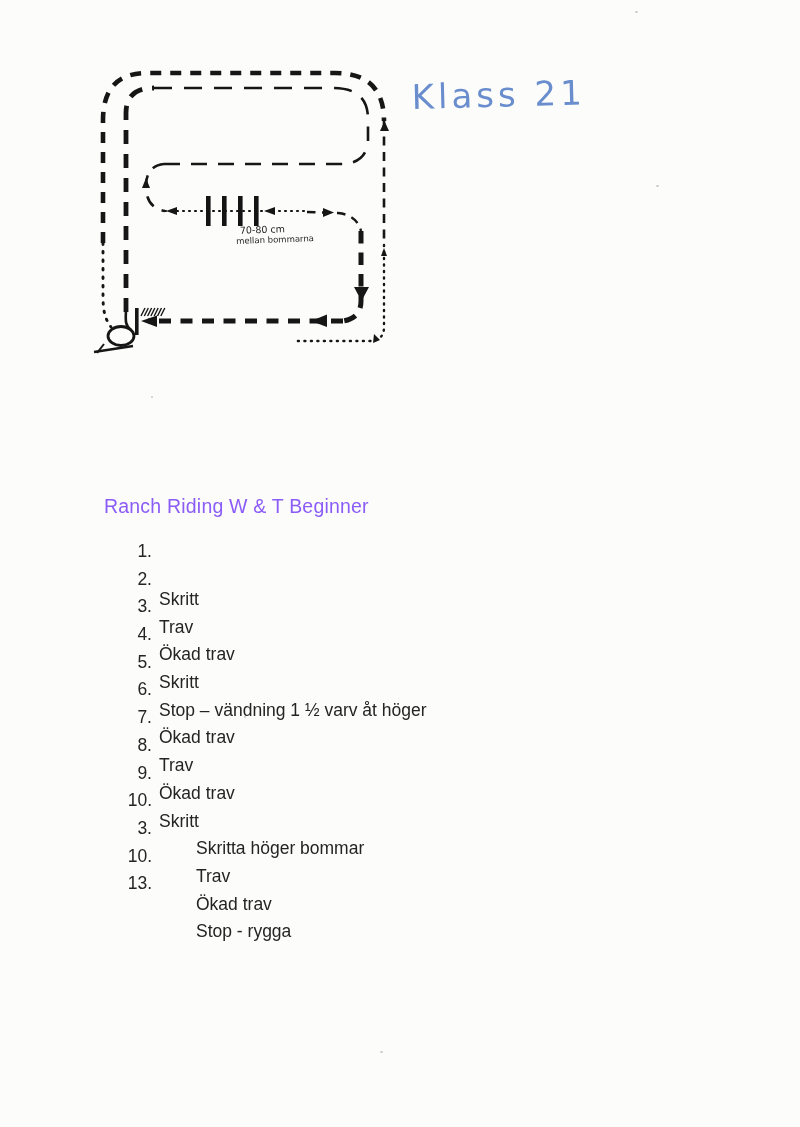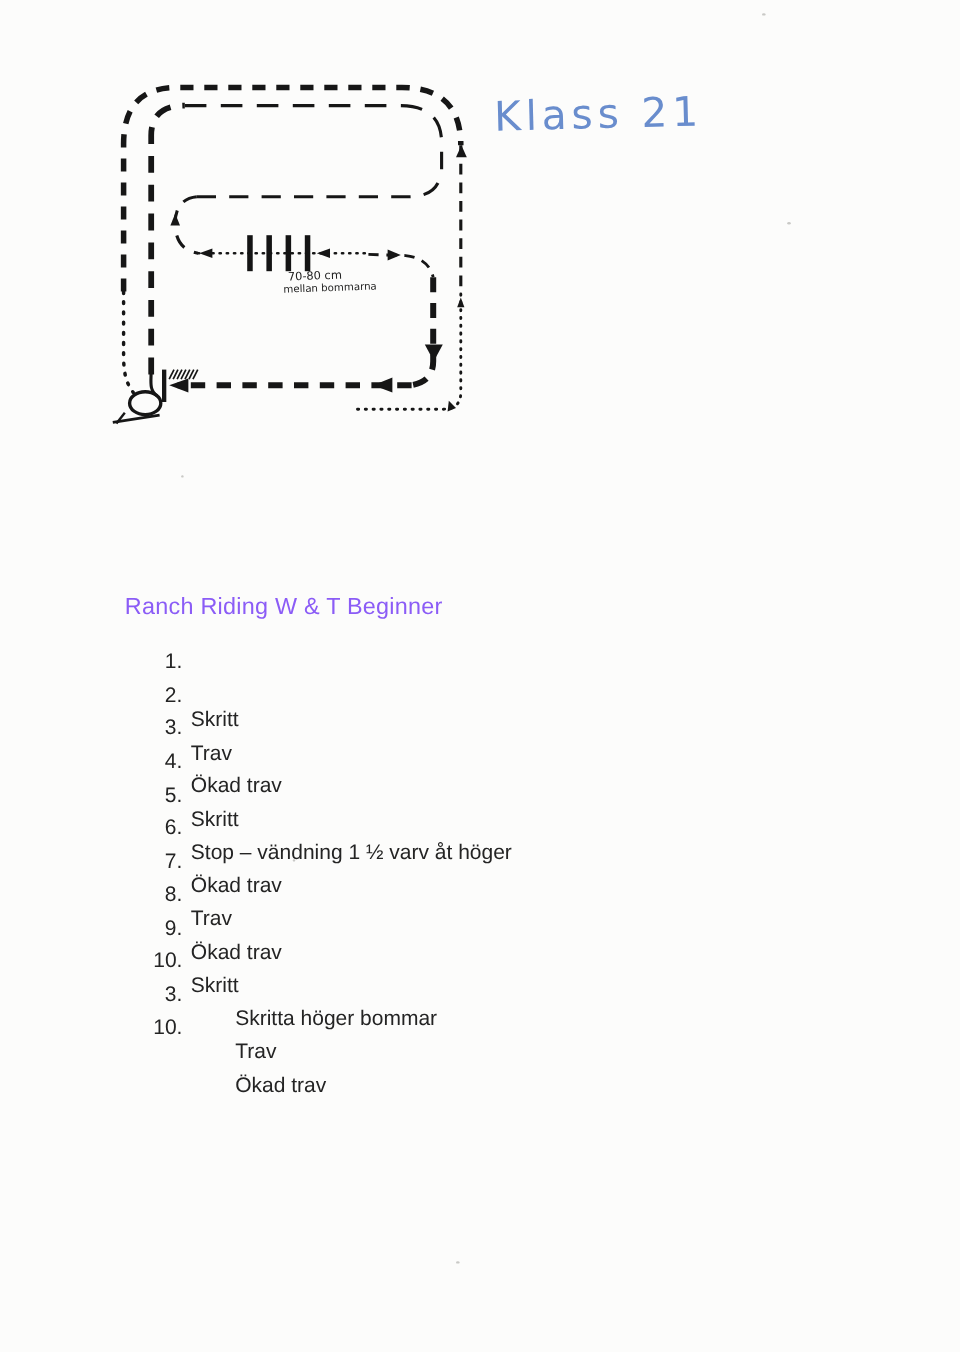--- a/index.html
+++ b/index.html
@@ -150,19 +150,23 @@
     <span class="txt">Skritta höger bommar</span>
   </div>
   <div class="step tabbed">
     <span class="num">3.</span>
     <span class="txt">Trav</span>
   </div>
   <div class="step tabbed">
     <span class="num">10.</span>
     <span class="txt">Ökad trav</span>
   </div>
+  <div class="step tabbed">
+    <span class="num">13.</span>
+    <span class="txt">Stop - rygga</span>
+  </div>
 </div>
 
 <div class="speck" style="left:635px;top:11px;width:3px;height:2px;"></div>
 <div class="speck" style="left:656px;top:185px;width:3px;height:2px;"></div>
 <div class="speck" style="left:151px;top:396px;width:2px;height:2px;"></div>
 <div class="speck" style="left:244px;top:716px;width:2px;height:2px;"></div>
 <div class="speck" style="left:380px;top:1051px;width:3px;height:2px;"></div>
 
 </body></html>

